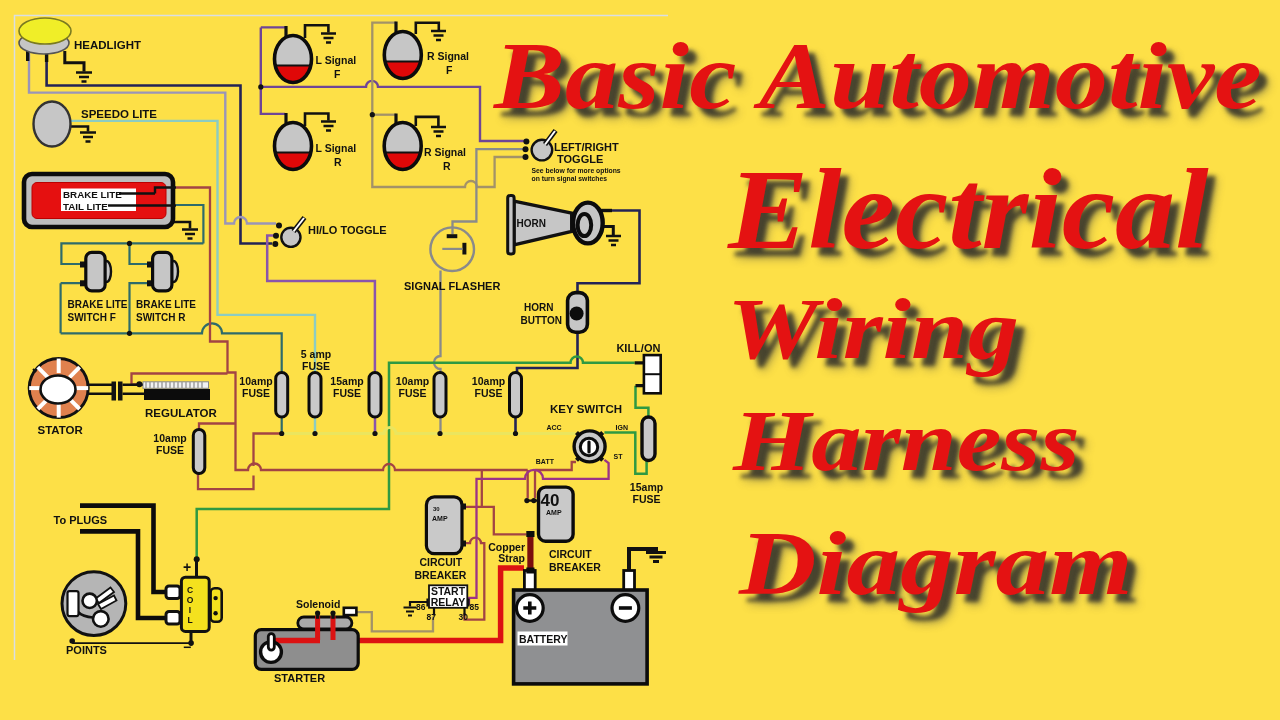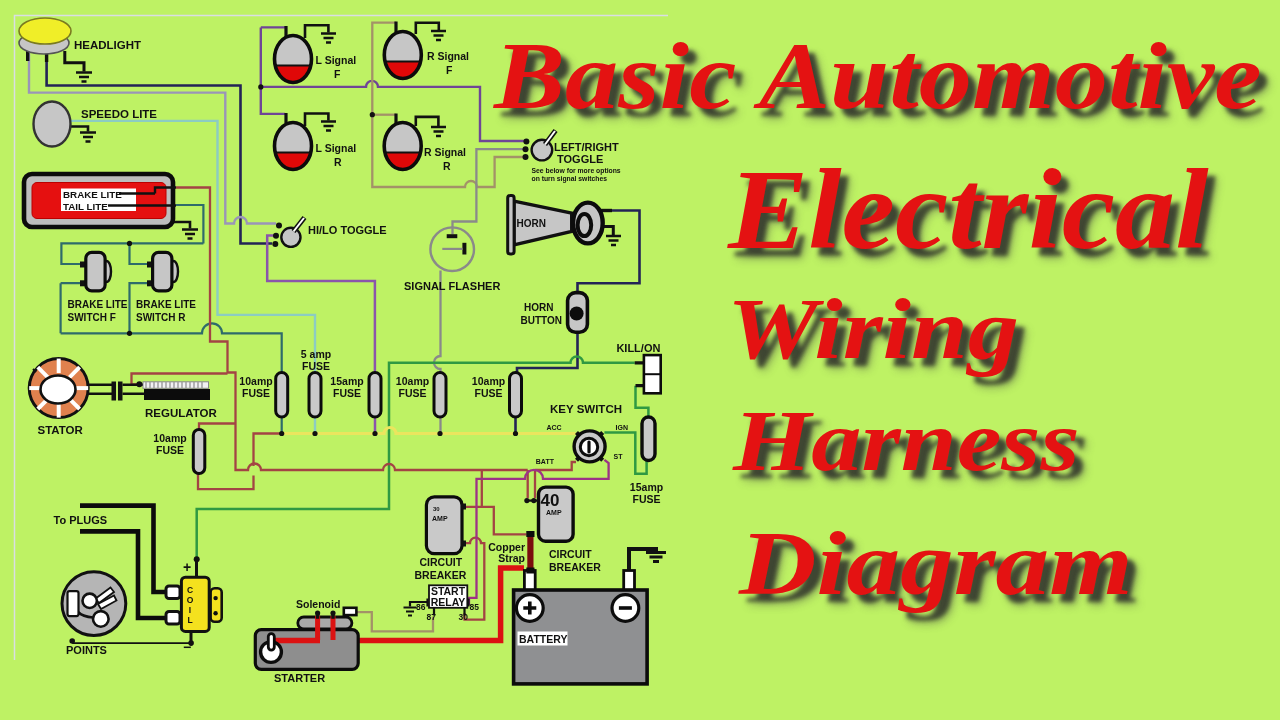--- a/index.html
+++ b/index.html
@@ -1,16 +1,16 @@
 <!DOCTYPE html>
 <html><head>
 <meta charset="utf-8">
 <style>
 html,body{margin:0;padding:0;width:1280px;height:720px;background:#fff;overflow:hidden;}
-#stage{position:relative;width:1280px;height:720px;background:#bef264;font-family:"Liberation Sans",sans-serif;}
+#stage{position:relative;width:1280px;height:720px;background:#fde047;font-family:"Liberation Sans",sans-serif;}
 .title{position:absolute;font-family:"Liberation Serif",serif;font-weight:bold;font-style:italic;color:#e41212;white-space:nowrap;line-height:1;transform-origin:0 0;text-shadow:7px 8px 4px rgba(40,40,40,0.78),9px 11px 8px rgba(70,70,70,0.42);}
 #t1{left:494px;top:29px;font-size:95px;transform:scaleX(1.12);}
 #t2{left:728px;top:152px;font-size:115px;transform:scaleX(1.045);}
 #t3{left:727px;top:286px;font-size:86px;transform:scaleX(1.19);}
 #t4{left:733px;top:398px;font-size:86px;transform:scaleX(1.17);}
 #t5{left:739px;top:518px;font-size:91px;transform:scaleX(1.18);}
 svg{position:absolute;left:0;top:0;}
 svg text{font-family:"Liberation Sans",sans-serif;font-weight:bold;fill:#111;}
 </style>
 </head>

